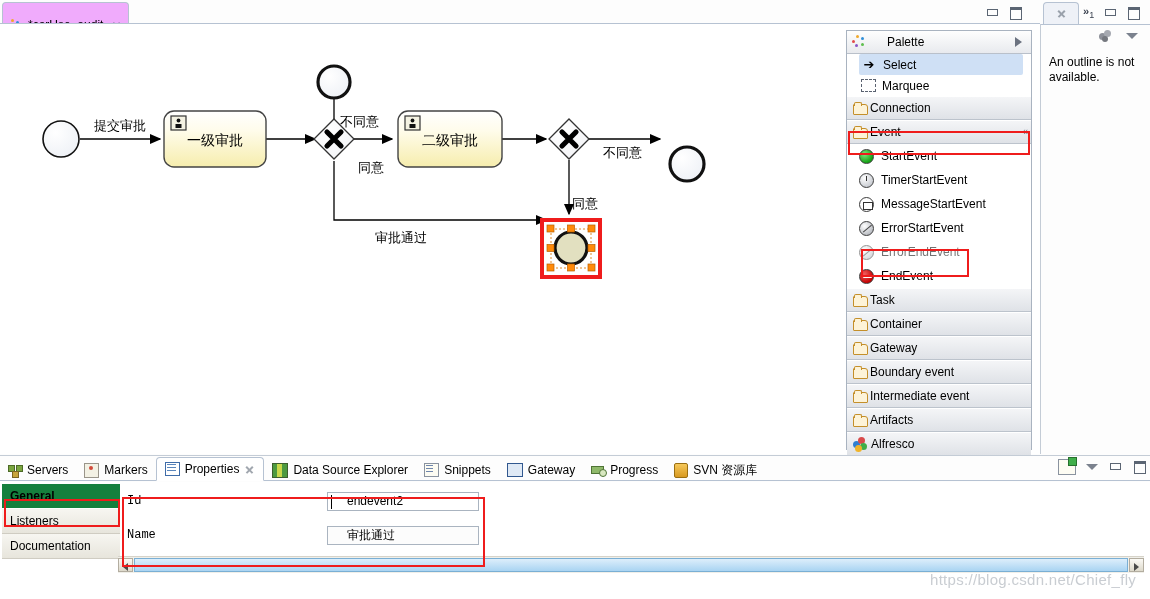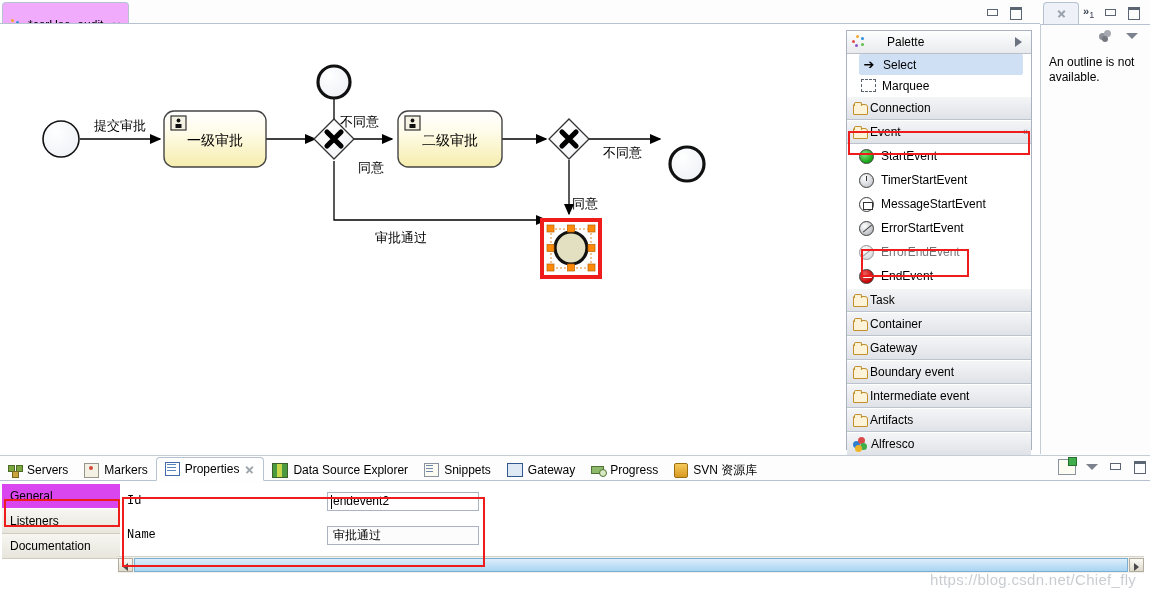--- a/index.html
+++ b/index.html
@@ -116,31 +116,31 @@
   #bottom-tabline{position:absolute;left:0;top:24px;width:1150px;height:1px;background:#b6c2d2;}
   #bottom-toolbar{position:absolute;right:4px;top:3px;display:flex;align-items:center;gap:10px;}
 
   
   #prop{position:absolute;left:0;top:26px;width:1150px;height:118px;background:#fff;}
   #prop-tabs{position:absolute;left:2px;top:2px;width:118px;}
   .ptab{
     height:24px;display:flex;align-items:center;padding-left:8px;font-size:12px;
     background:linear-gradient(to bottom,#f7f6f1,#e7e5dc);border-bottom:1px solid #cfccc2;
   }
-  .ptab.active{background:#d946ef;font-weight:normal;border-bottom:1px solid #fff;}
+  .ptab.active{background:#15803d;font-weight:bold;border-bottom:1px solid #fff;}
   #prop-form{position:absolute;left:121px;top:2px;right:6px;height:68px;}
   .frow{height:34px;display:flex;align-items:center;}
   .flabel{width:200px;padding-left:6px;font-size:12px;font-family:Liberation Mono, monospace;}
   .finput{
     width:152px;height:19px;border:1px solid #aab4c0;background:#fff;
     font-size:12px;padding:0 3px;box-sizing:border-box;display:flex;align-items:center;
     position:relative;
   }
   .caret{position:absolute;left:3px;top:2px;width:1px;height:14px;background:#000;}
-  .finput .txt{margin-left:2px;}
+  .finput .txt{margin-left:16px;}
 
   #hscroll{position:absolute;left:118px;top:74px;width:1026px;height:16px;background:#f0efe9;border-top:1px solid #d6d3c9;}
   .sb-arrow{
     position:absolute;top:1px;width:15px;height:14px;
     background:linear-gradient(to bottom,#fbfaf6,#ddd9cb);border:1px solid #b3ada0;
     box-sizing:border-box;
   }
   .sb-arrow.l{left:0;} .sb-arrow.r{right:0;}
   .sb-arrow:after{content:"";position:absolute;top:4px;width:0;height:0;border-top:4px solid transparent;border-bottom:4px solid transparent;}
   .sb-arrow.l:after{left:4px;border-right:5px solid #4a4a4a;}

